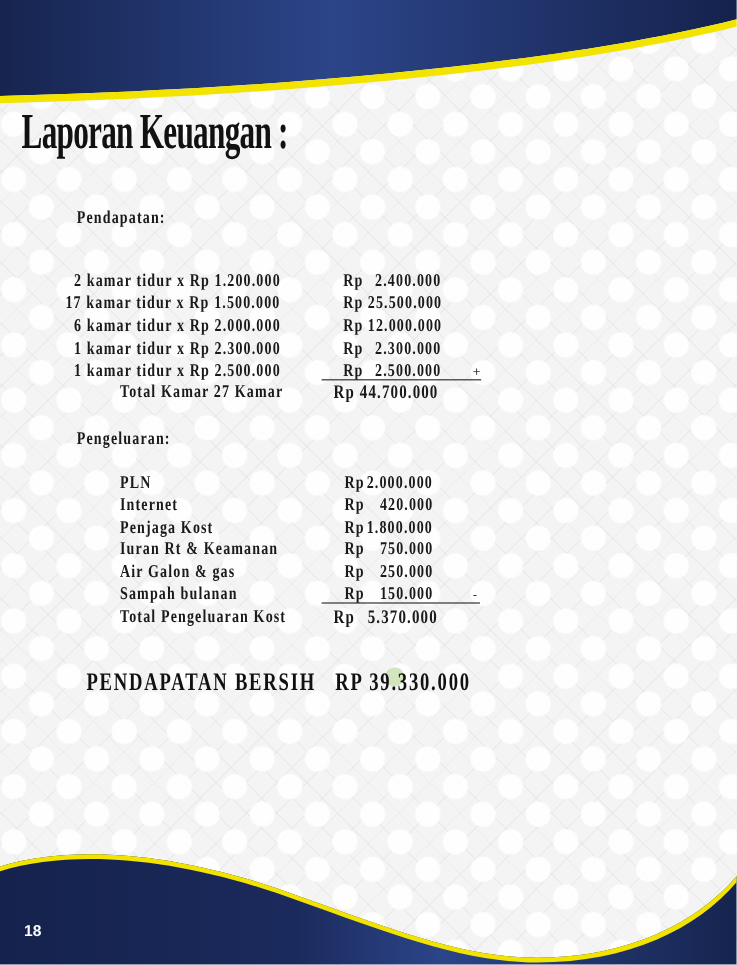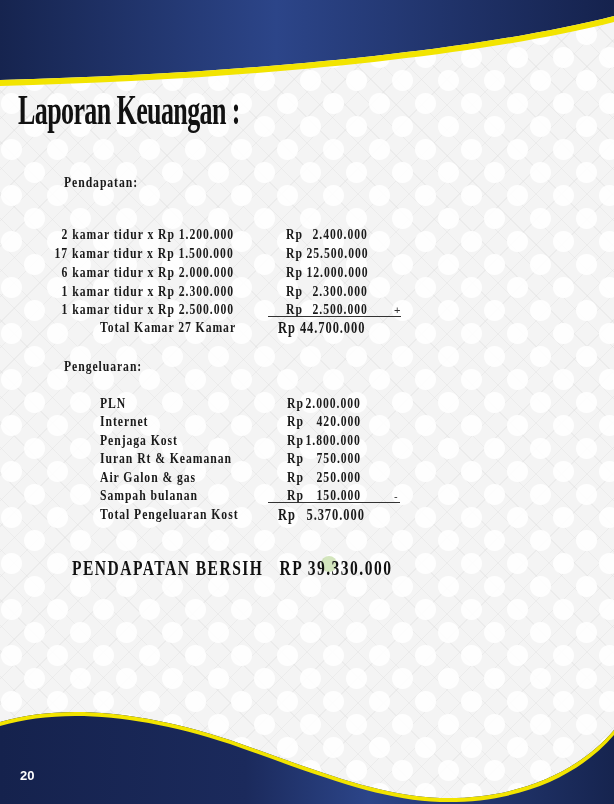--- a/index.html
+++ b/index.html
@@ -145,13 +145,13 @@
   <div class="cond" style="left:100px; top:506px;">Total Pengeluaran Kost</div>
   <div class="cond" style="left:278px; top:506px; font-size:16px;">Rp</div>
   <div class="cond right" style="right:249px; top:506px; font-size:16px;">5.370.000</div>
 </div>
 
 <div class="cursor-dot"></div>
 <div class="net">
   <span>PENDAPATAN BERSIH</span>&nbsp;&nbsp;&nbsp;<span>RP 39.330.000</span>
 </div>
 
-<div class="page-number">20</div>
+<div class="page-number">18</div>
 
 </body></html>

